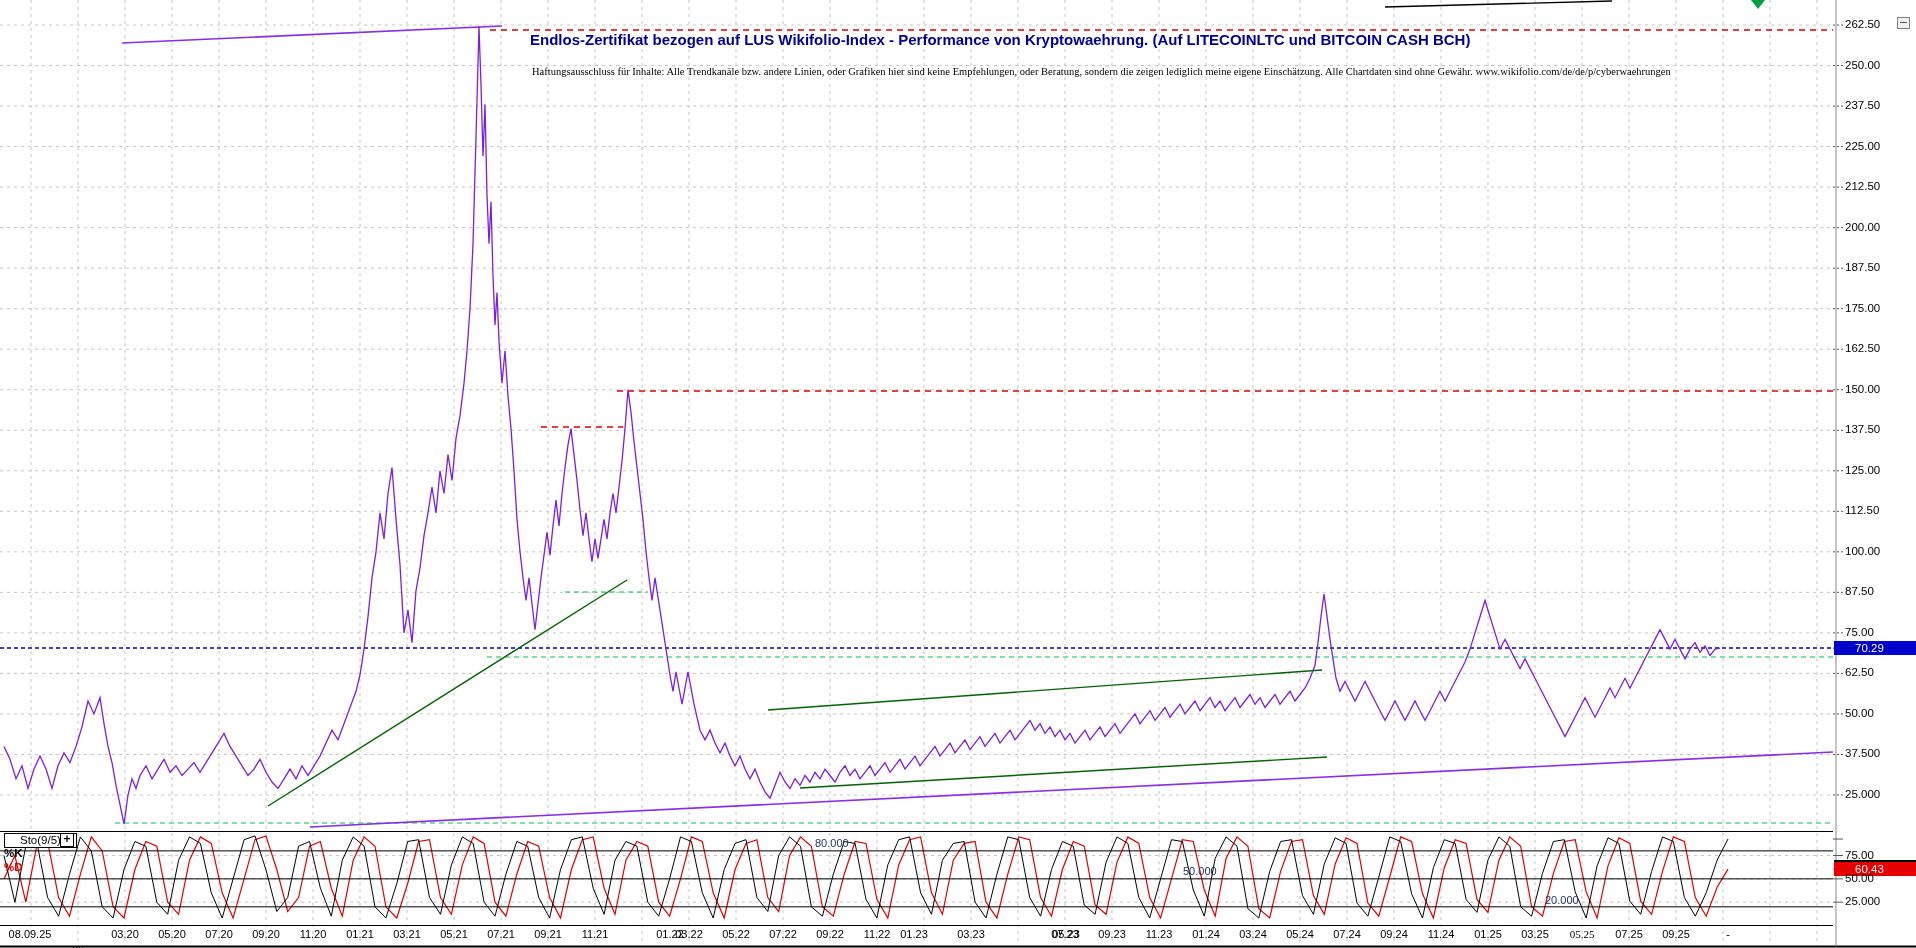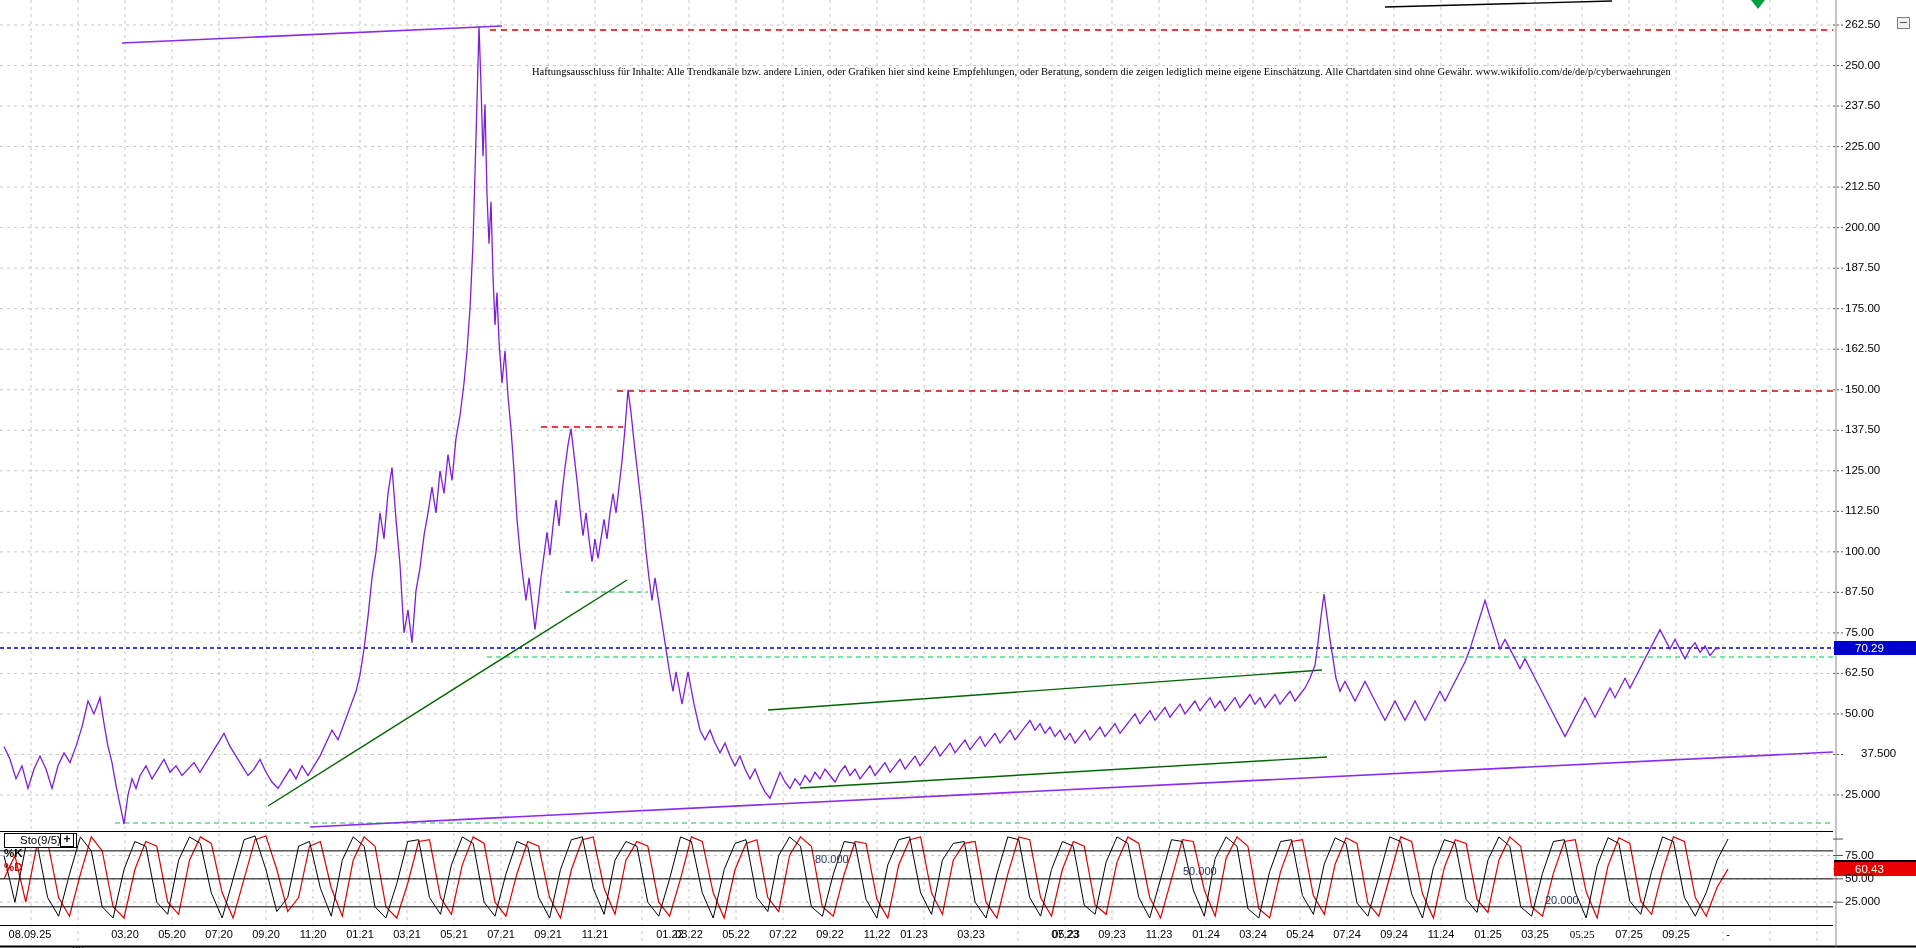--- a/index.html
+++ b/index.html
@@ -140,20 +140,21 @@
       <line x1="1833" y1="713.9462500000001" x2="1843" y2="713.9462500000001" stroke="#555" stroke-width="1" stroke-dasharray="2 2"></line>
       <line x1="1833" y1="754.4725000000001" x2="1843" y2="754.4725000000001" stroke="#555" stroke-width="1" stroke-dasharray="2 2"></line>
       <line x1="1833" y1="794.9987500000001" x2="1843" y2="794.9987500000001" stroke="#555" stroke-width="1" stroke-dasharray="2 2"></line>
       <line x1="1833" y1="839.03889" x2="1843" y2="839.03889" stroke="#555" stroke-width="1"></line>
       <line x1="1833" y1="855.525" x2="1843" y2="855.525" stroke="#555" stroke-width="1"></line>
       <line x1="1833" y1="869.1188099999999" x2="1843" y2="869.1188099999999" stroke="#555" stroke-width="1"></line>
       <line x1="1833" y1="878.85" x2="1843" y2="878.85" stroke="#555" stroke-width="1"></line>
       <line x1="1833" y1="902.175" x2="1843" y2="902.175" stroke="#555" stroke-width="1"></line>
     </svg>
 
+  <div class="title">Endlos-Zertifikat bezogen auf LUS Wikifolio-Index - Performance von Kryptowaehrung. (Auf LITECOINLTC und BITCOIN CASH BCH)</div>
   <div class="disclaimer">Haftungsausschluss für Inhalte: Alle Trendkanäle bzw. andere Linien, oder Grafiken hier sind keine Empfehlungen, oder Beratung, sondern die zeigen lediglich meine eigene Einschätzung. Alle Chartdaten sind ohne Gewähr.  www.wikifolio.com/de/de/p/cyberwaehrungen</div>
 
   <div class="stobox">Sto(9/5)</div>
   <div class="plusbox">+</div>
   <div class="pk">%K</div>
   <div class="pd">%D</div>
 
   <div class="collapse"></div>
   <div class="greenarrow"></div>
 
@@ -170,21 +171,21 @@
       <div class="axlabel" style="top: 383px;">150.00</div>
       <div class="axlabel" style="top: 423px;">137.50</div>
       <div class="axlabel" style="top: 464px;">125.00</div>
       <div class="axlabel" style="top: 504px;">112.50</div>
       <div class="axlabel" style="top: 545px;">100.00</div>
       <div class="axlabel" style="top: 585px;">87.50</div>
       <div class="axlabel" style="top: 626px;">75.00</div>
       <div class="badge" style="top: 641px; background: rgb(0, 0, 204);">70.29</div>
       <div class="axlabel" style="top: 666px;">62.50</div>
       <div class="axlabel" style="top: 707px;">50.00</div>
-      <div class="axlabel" style="top: 747px; margin-left: 16px;">37.500</div>
+      <div class="axlabel" style="top: 747px;">37.500</div>
       <div class="axlabel" style="top: 788px;">25.000</div>
       <div class="badge" style="top: 832px; background: rgb(0, 0, 0); margin-top: 28px;">92.67</div>
       <div class="axlabel" style="top: 849px;">75.00</div>
       <div class="badge" style="top: 862px; background: rgb(232, 0, 0);">60.43</div>
       <div class="axlabel" style="top: 872px;">50.00</div>
       <div class="axlabel" style="top: 895px;">25.000</div>
       <div class="xlabel" style="left: 30px; transform: translateX(-50%);">08.09.25</div>
       <div class="xlabel" style="left: 78px; transform: translateX(-50%); margin-top: 16px;">20</div>
       <div class="xlabel" style="left: 125px; transform: translateX(-50%);">03.20</div>
       <div class="xlabel" style="left: 172px; transform: translateX(-50%);">05.20</div>
@@ -214,17 +215,17 @@
       <div class="xlabel" style="left: 1300px; transform: translateX(-50%);">05.24</div>
       <div class="xlabel" style="left: 1347px; transform: translateX(-50%);">07.24</div>
       <div class="xlabel" style="left: 1394px; transform: translateX(-50%);">09.24</div>
       <div class="xlabel" style="left: 1441px; transform: translateX(-50%);">11.24</div>
       <div class="xlabel" style="left: 1488px; transform: translateX(-50%);">01.25</div>
       <div class="xlabel" style="left: 1535px; transform: translateX(-50%);">03.25</div>
       <div class="xlabel" style="left: 1582px; transform: translateX(-50%); font-family: Liberation Serif, serif;">05.25</div>
       <div class="xlabel" style="left: 1629px; transform: translateX(-50%);">07.25</div>
       <div class="xlabel" style="left: 1676px; transform: translateX(-50%);">09.25</div>
       <div class="xlabel" style="left: 1728px; transform: translateX(-50%);">-</div>
-      <div class="lvlabel" style="left: 815px; top: 837px; margin-top: 16px;">80.000</div>
+      <div class="lvlabel" style="left: 815px; top: 837px;">80.000</div>
       <div class="lvlabel" style="left: 1183px; top: 865px;">50.000</div>
       <div class="lvlabel" style="left: 1545px; top: 894px;">20.000</div>
     </div>
 </div>
 
 </body></html>

